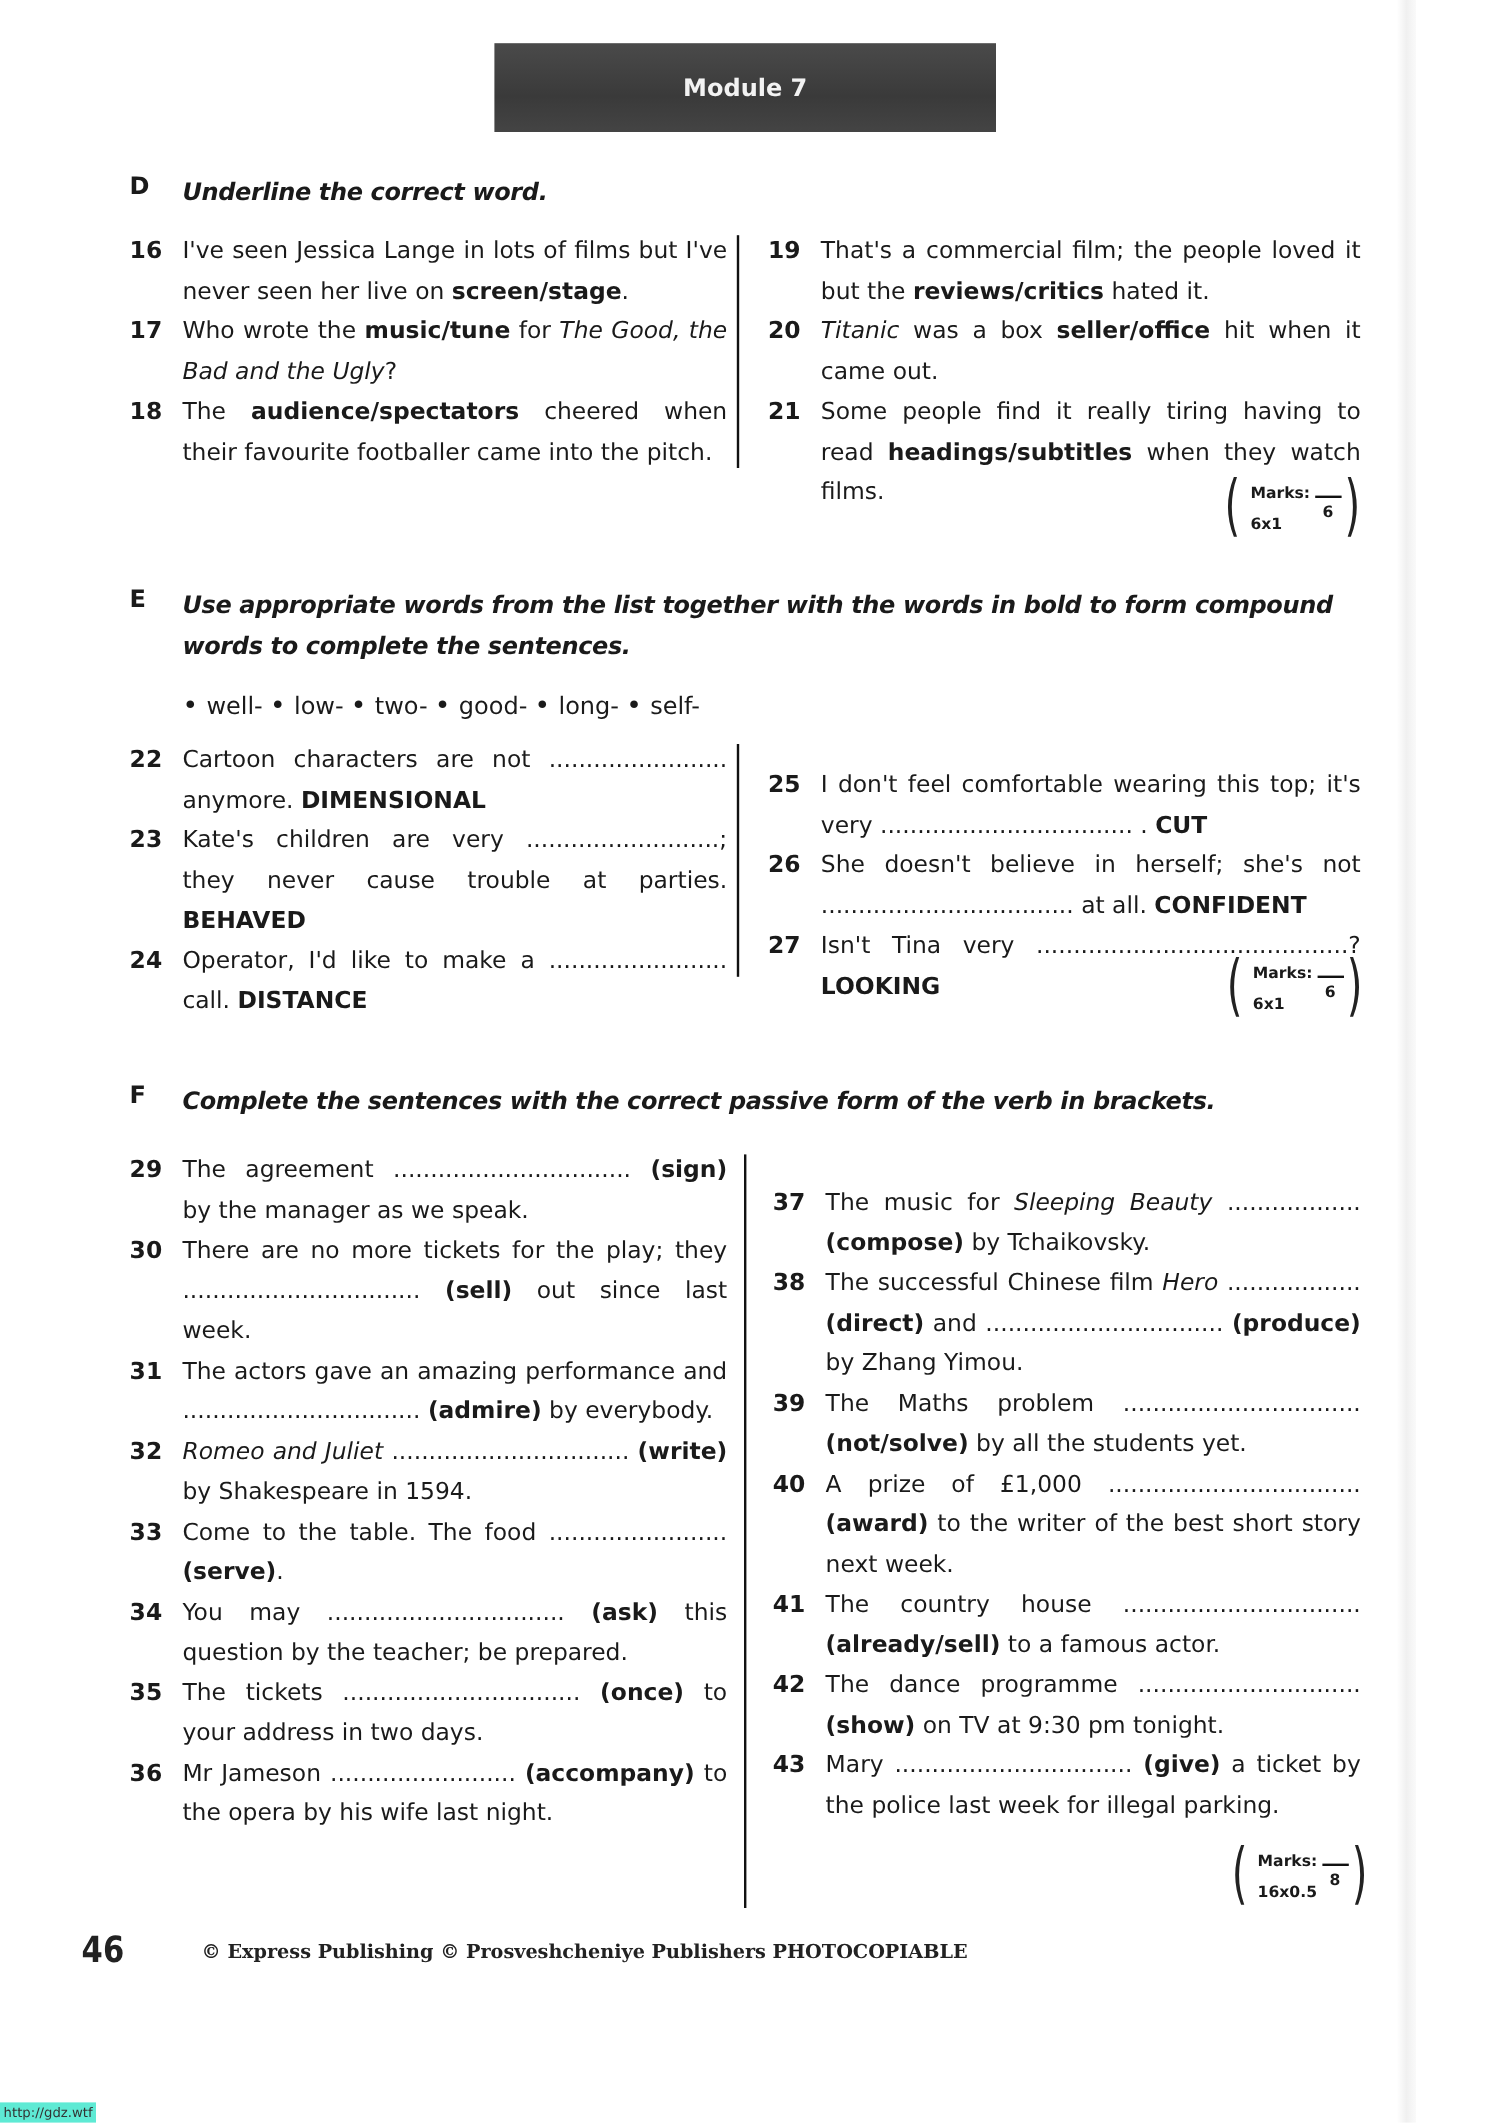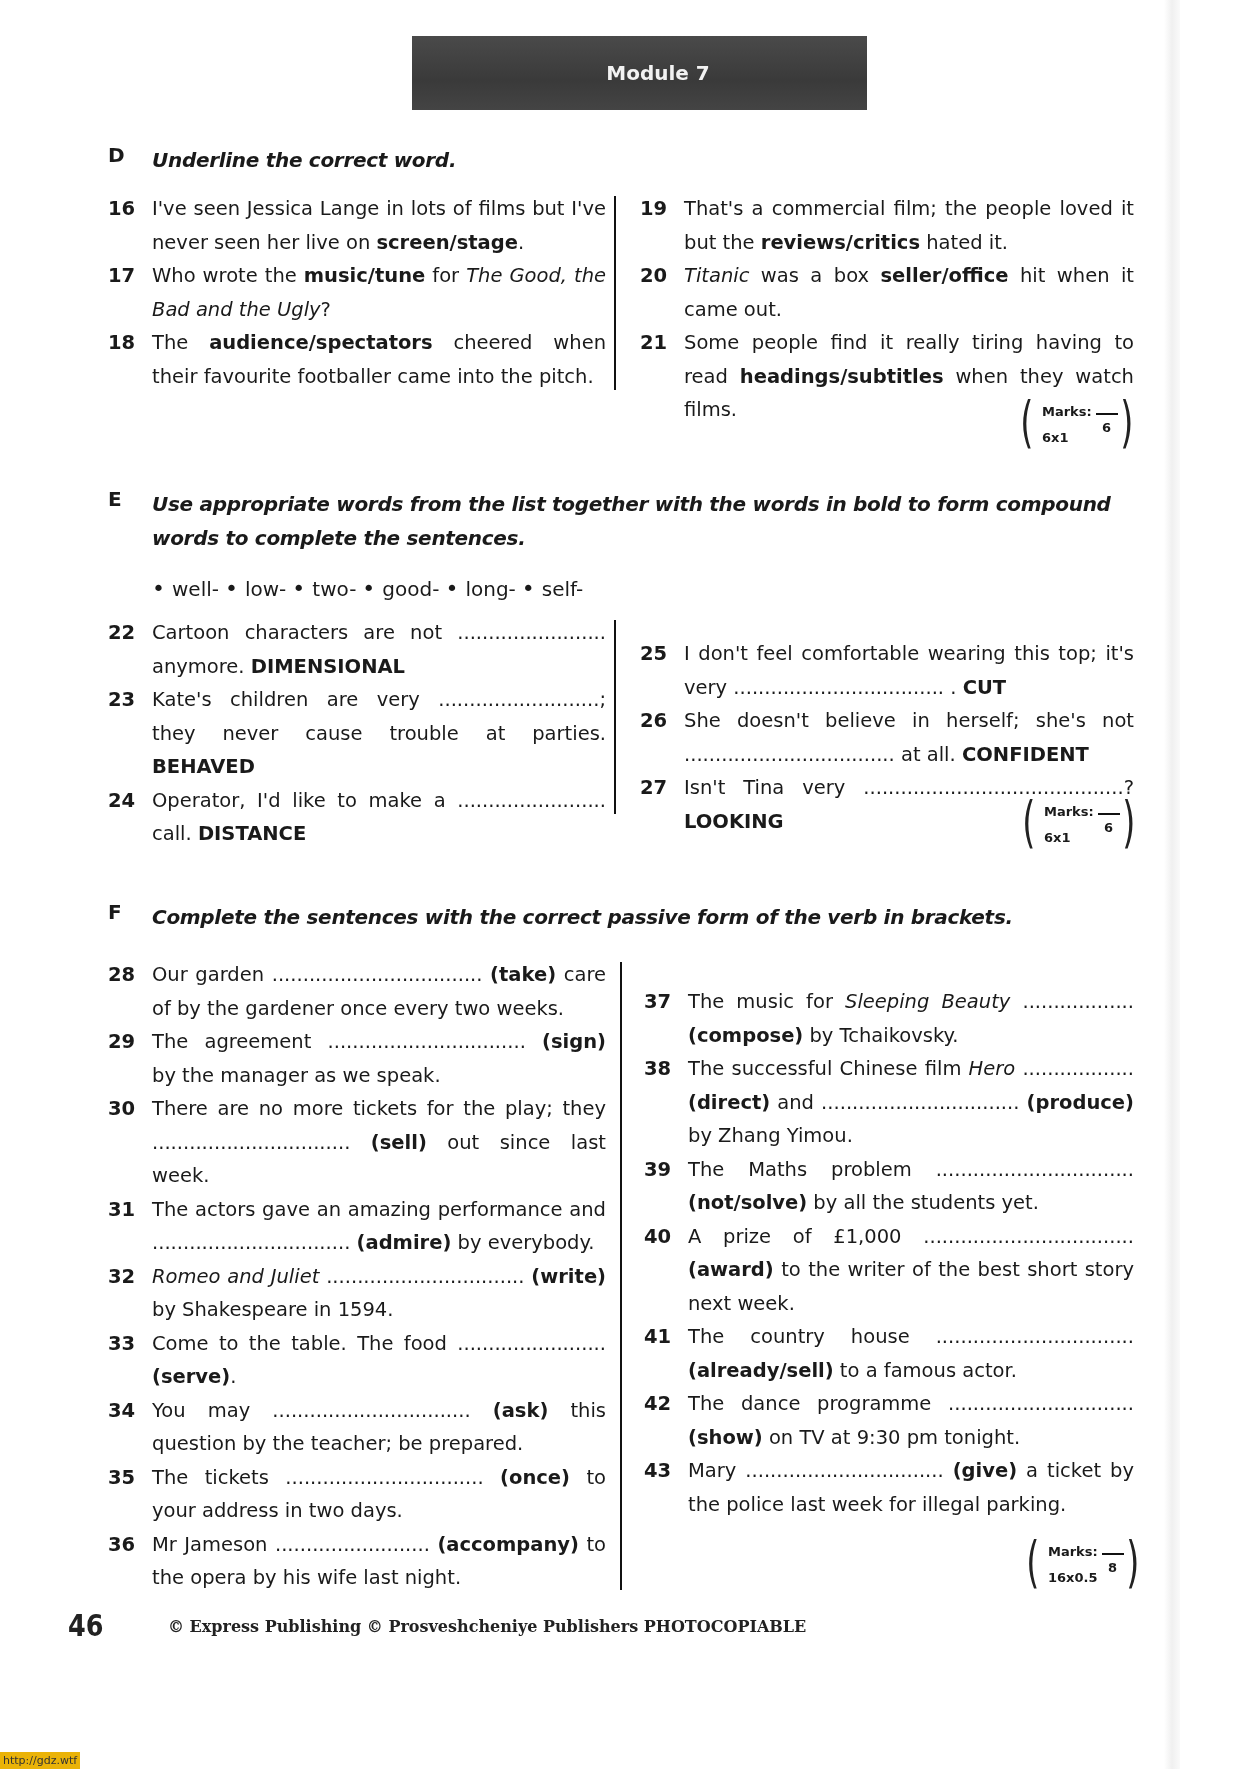--- a/index.html
+++ b/index.html
@@ -3,21 +3,21 @@
 <meta charset="utf-8">
 <style>
   html, body { margin:0; padding:0; background:#ffffff; }
   body { width:1240px; height:1769px; position:relative; overflow:hidden;
          font-family:"DejaVu Sans", sans-serif; color:#1a1a1a; }
   .page-edge { position:absolute; top:0; right:60px; width:16px; height:1769px;
                background:linear-gradient(to right,#ffffff,#f0f0f0,#fafafa); }
   .module-banner { position:absolute; left:412px; top:36px; width:418px; height:74px;
                    background:linear-gradient(180deg,#4a4a4a,#3a3a3a 60%,#444);
                    display:flex; align-items:center; justify-content:center;
-                   color:#f2f2f2; font-weight:bold; font-size:20px;padding-left:37px; }
+                   color:#f2f2f2; font-weight:bold; font-size:20px; }
   .section-head { position:absolute; left:108px; font-size:20px; font-weight:bold; display:flex; }
   .section-head .letter { width:44px; flex:none; }
   .section-head .text { width:1000px; line-height:34px; letter-spacing:-0.3px;font-style:italic; }
   .col { position:absolute; font-size:19.5px; line-height:33.5px; }
   .item { display:flex; }
   .item .num { width:44px; flex:none; font-weight:bold; }
   .item .body { flex:1; text-align:justify; }
   .item .body b { font-weight:bold; }
   .item .body i { font-style:italic; }
   .divider { position:absolute; width:2px; background:#111; }
@@ -26,21 +26,21 @@
   .marks { position:absolute; width:110px; height:56px; font-size:13px; font-weight:bold; }
   .marks .paren-l, .marks .paren-r { position:absolute; top:-6px; font-size:56px; font-weight:normal; line-height:60px; color:#222; transform:scaleX(0.6); }
   .marks .paren-l { left:-6px; }
   .marks .paren-r { right:-6px; }
   .marks .label { position:absolute; left:20px; top:6px; }
   .marks .line { position:absolute; left:74px; top:15px; width:22px; height:1.5px; background:#111; }
   .marks .total { position:absolute; left:80px; top:22px; }
   .marks .mult { position:absolute; left:20px; top:32px; }
   .page-number { position:absolute; left:68px; top:1608px; font-size:30px; font-weight:bold; color:#222; transform:scaleX(0.85); transform-origin:left; }
   .footer { position:absolute; left:168px; top:1617px; font-family:"DejaVu Serif", serif; font-size:16px; font-weight:bold; color:#222; }
-  .watermark { position:absolute; left:0; top:1752px; background:#eab308; color:#333; font-size:11px; padding:2px 3px; }
+  .watermark { position:absolute; left:0; top:1752px; background:#5eead4; color:#333; font-size:11px; padding:2px 3px; }
 </style>
 </head>
 <body>
 
 <div class="page-edge"></div>
 
 <div class="module-banner">
   <span>Module 7</span>
 </div>
 
@@ -135,24 +135,20 @@
     <span class="mult">6x1</span>
     <span class="paren-r">)</span>
   </div>
 
 <div class="section-head" style="top:900px;">
   <span class="letter">F</span>
   <span class="text">Complete the sentences with the correct passive form of the verb in brackets.</span>
 </div>
 <div class="col" style="left:108px; top:958px; width:498px;">
     <div class="item">
-      <span class="num">28</span>
-      <span class="body">Our garden .................................. <b>(take)</b> care of by the gardener once every two weeks.</span>
-    </div>
-    <div class="item">
       <span class="num">29</span>
       <span class="body">The agreement ................................ <b>(sign)</b> by the manager as we speak.</span>
     </div>
     <div class="item">
       <span class="num">30</span>
       <span class="body">There are no more tickets for the play; they ................................ <b>(sell)</b> out since last week.</span>
     </div>
     <div class="item">
       <span class="num">31</span>
       <span class="body">The actors gave an amazing performance and ................................ <b>(admire)</b> by everybody.</span>

